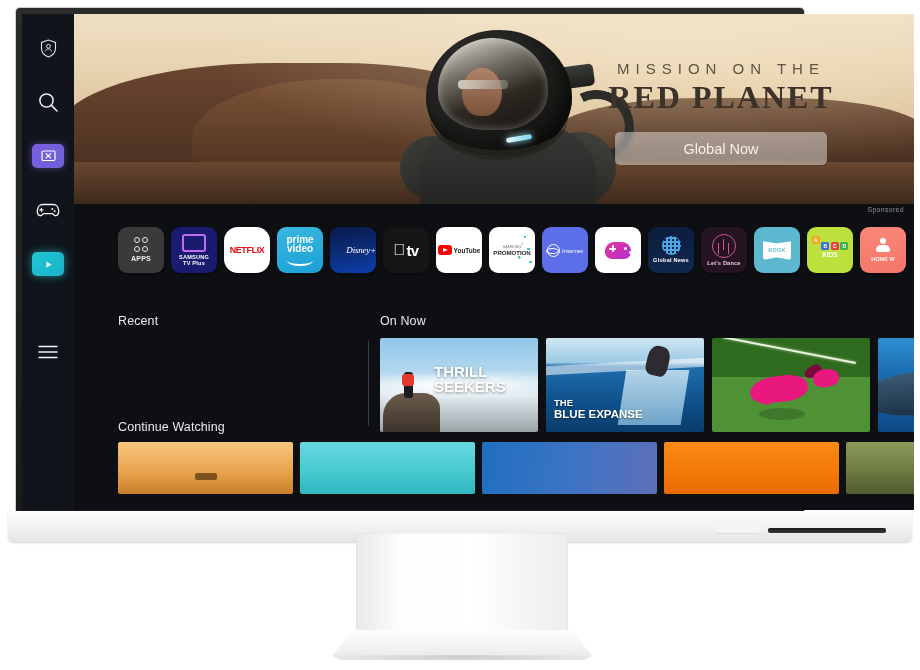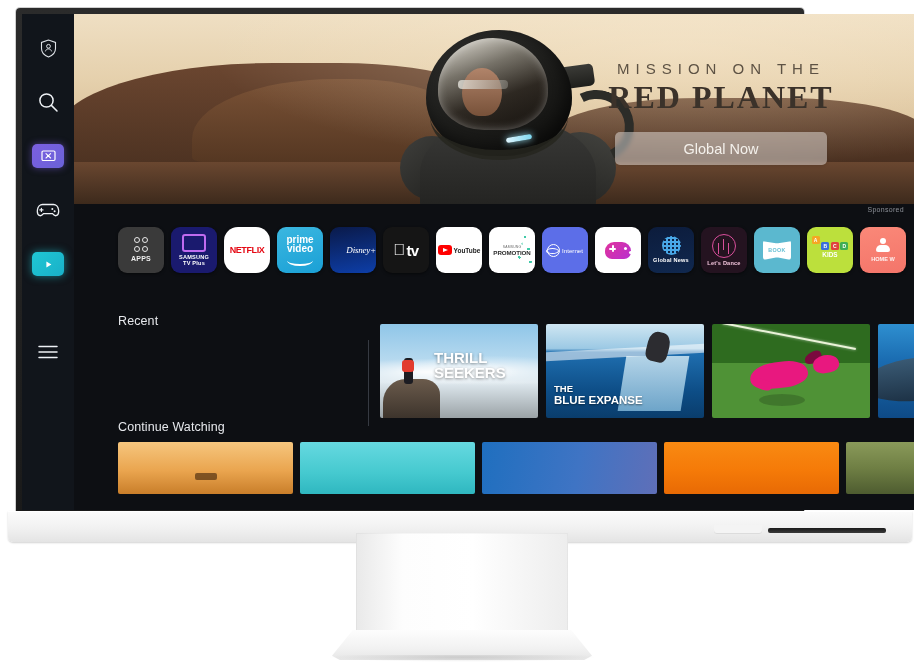--- a/index.html
+++ b/index.html
@@ -472,20 +472,21 @@
 
             <div class="mid">
 
               <div class="recent-wrap">
                 <div class="sec-h">Recent</div>
               </div>
 
               <div class="divider"></div>
 
               <div class="onnow-wrap">
+                <div class="sec-h">On Now</div>
                 <div class="onnow-row">
 
                   <div class="on-card c-thrill">
                     <div class="cloudy"></div>
                     <div class="rock"></div>
                     <div class="hiker"></div>
                     <div class="thrill-t">
                       <div>THRILL</div>
                       <div>SEEKERS</div>
                     </div>

